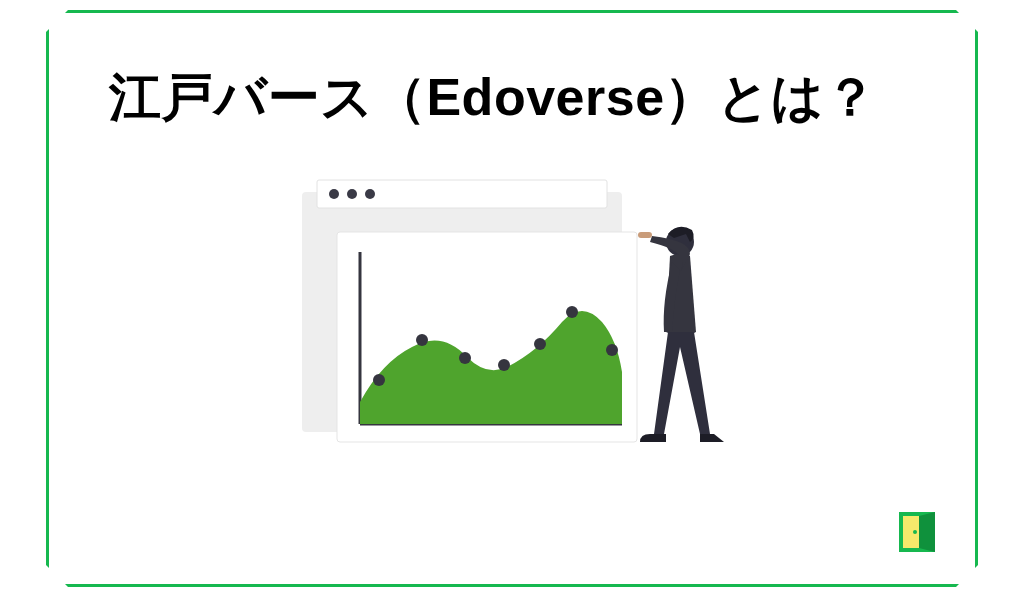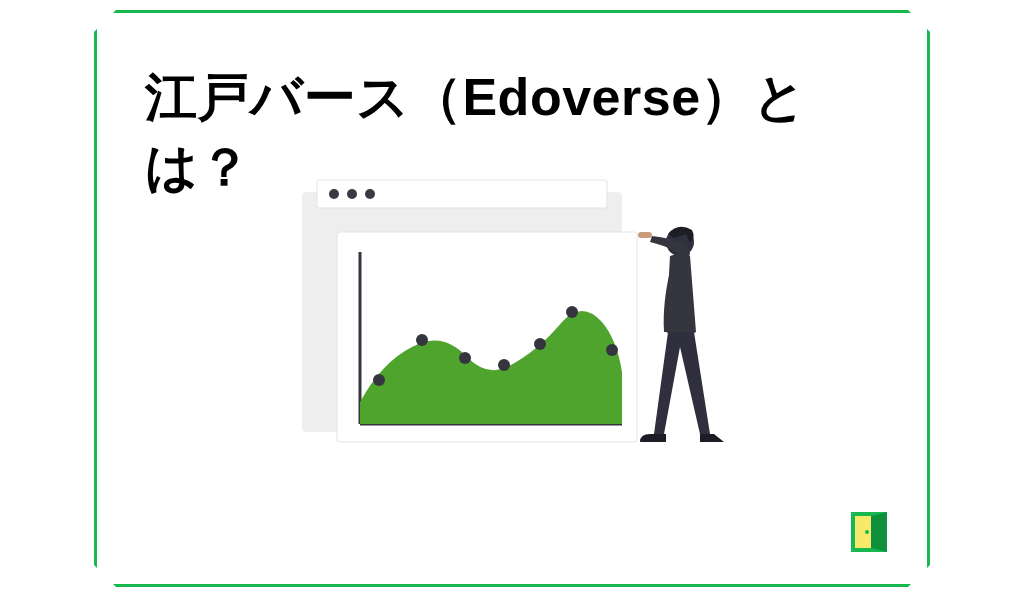--- a/index.html
+++ b/index.html
@@ -6,32 +6,32 @@
     body {
       width: 1024px;
       height: 597px;
       background: #fff;
       font-family: "Hiragino Sans", "Yu Gothic", "Meiryo", sans-serif;
       display: flex;
       align-items: center;
       justify-content: center;
     }
     .card {
-      width: 836px;
+      width: 932px;
       height: 577px;
       border: 3px solid #16b84f;
       background: #fff;
       position: relative;
       
       clip-path: polygon(
         22px 0, calc(100% - 22px) 0, 100% 22px,
         100% calc(100% - 22px), calc(100% - 22px) 100%,
         22px 100%, 0 calc(100% - 22px), 0 22px
       );
-      padding: 40px 30px;
+      padding: 40px 42px;
     }
     .title {
       font-size: 52px;
       font-weight: 700;
       color: #000;
       margin-top: 10px;
       margin-left: 18px;
       letter-spacing: 0.5px;
     }
     .illustration {

